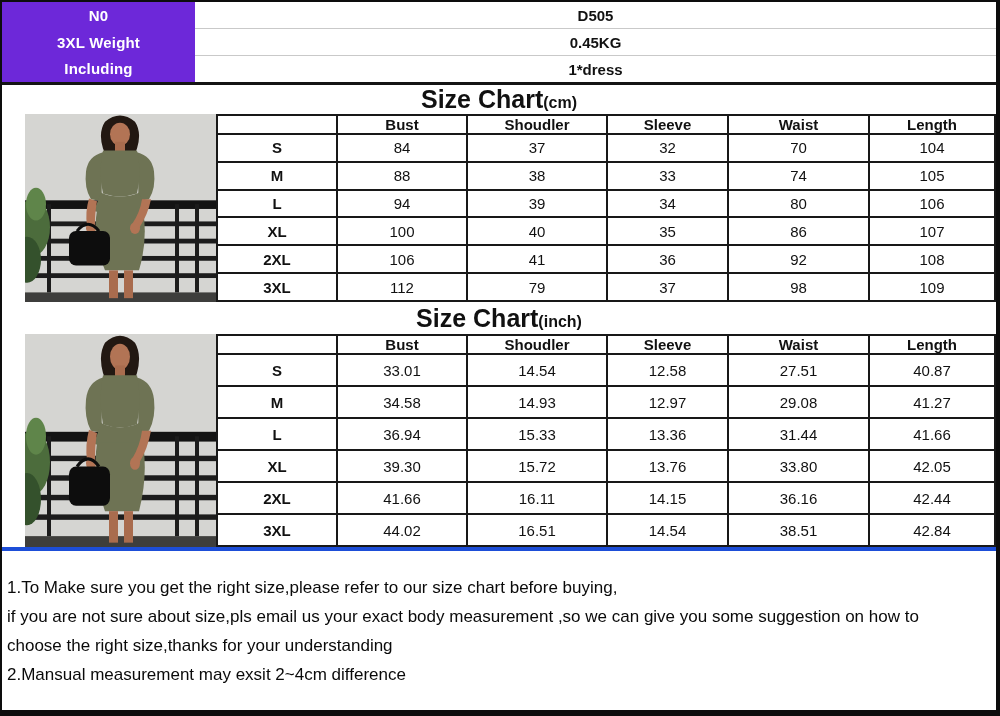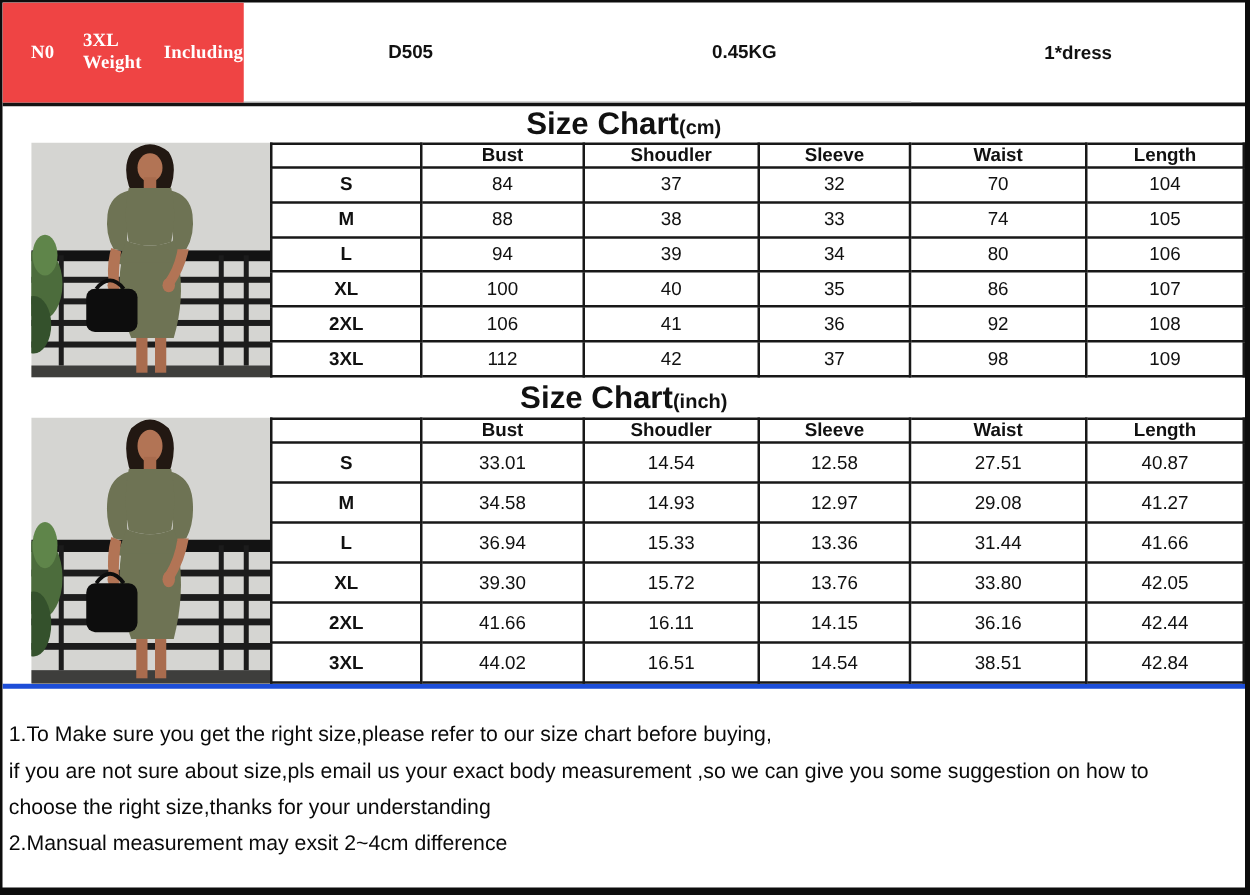--- a/index.html
+++ b/index.html
@@ -11,28 +11,28 @@
     width: 1000px; height: 716px;
     background: #fff;
     border-style: solid; border-color: #0d0d0d;
     border-width: 2px 4px 6px 2px;
     overflow: hidden;
   }
 
   
   .top-info { display: flex; height: 80px; }
   .top-info-labels {
-    width: 193px; background: #ef4444; color: #fff;
-    display: flex;  font-family: Liberation Serif, serif;
+    width: 193px; background: #6d28d9; color: #fff;
+    display: flex; flex-direction: column;
   }
   .top-info-labels .cell {
     flex: 1; display: flex; align-items: center; justify-content: center;
     font-weight: bold; font-size: 15px; letter-spacing: .2px;
   }
-  .top-info-values { flex: 1; display: flex; flex-direction: row; }
+  .top-info-values { flex: 1; display: flex; flex-direction: column; }
   .top-info-values .cell {
     flex: 1; display: flex; align-items: center; justify-content: center;
     font-weight: bold; font-size: 15px; border-bottom: 1px solid #c9c9c9;
   }
   .top-info-values .cell:last-child { border-bottom: none; }
 
   
   .title-band {
     height: 32px; display: flex; align-items: center; justify-content: center;
   }
@@ -186,21 +186,21 @@
             <th>2XL</th>
             <td>106</td>
             <td>41</td>
             <td>36</td>
             <td>92</td>
             <td>108</td>
           </tr>
           <tr>
             <th>3XL</th>
             <td>112</td>
-            <td>42</td>
+            <td>79</td>
             <td>37</td>
             <td>98</td>
             <td>109</td>
           </tr>
         </tbody>
       </table>
   </div>
 
   <div class="title-band">
     <div class="chart-title">

